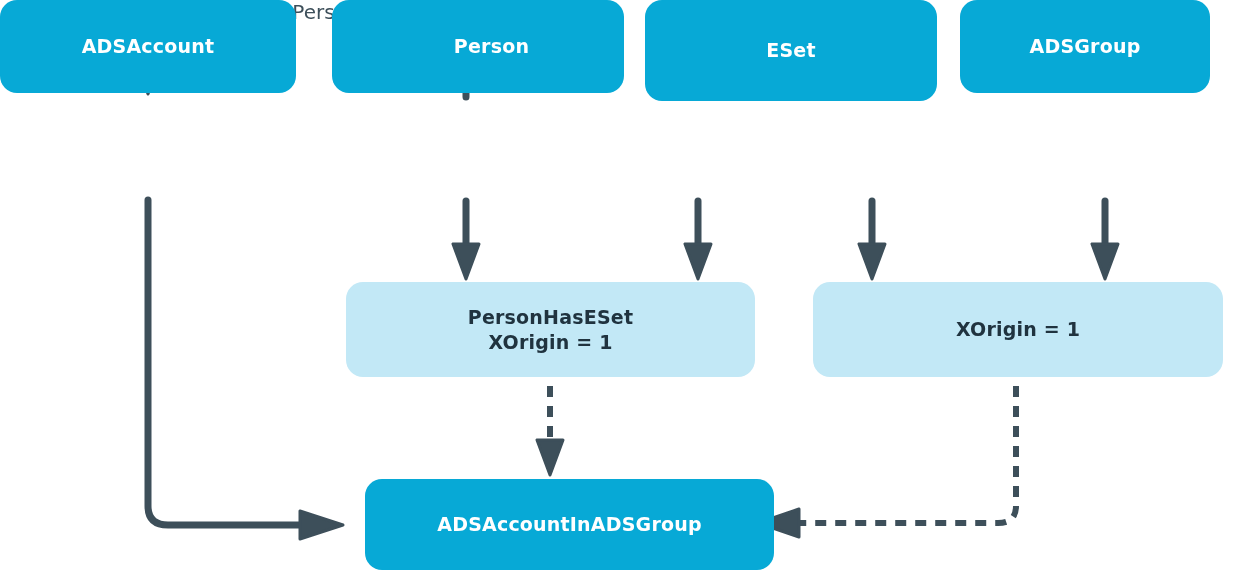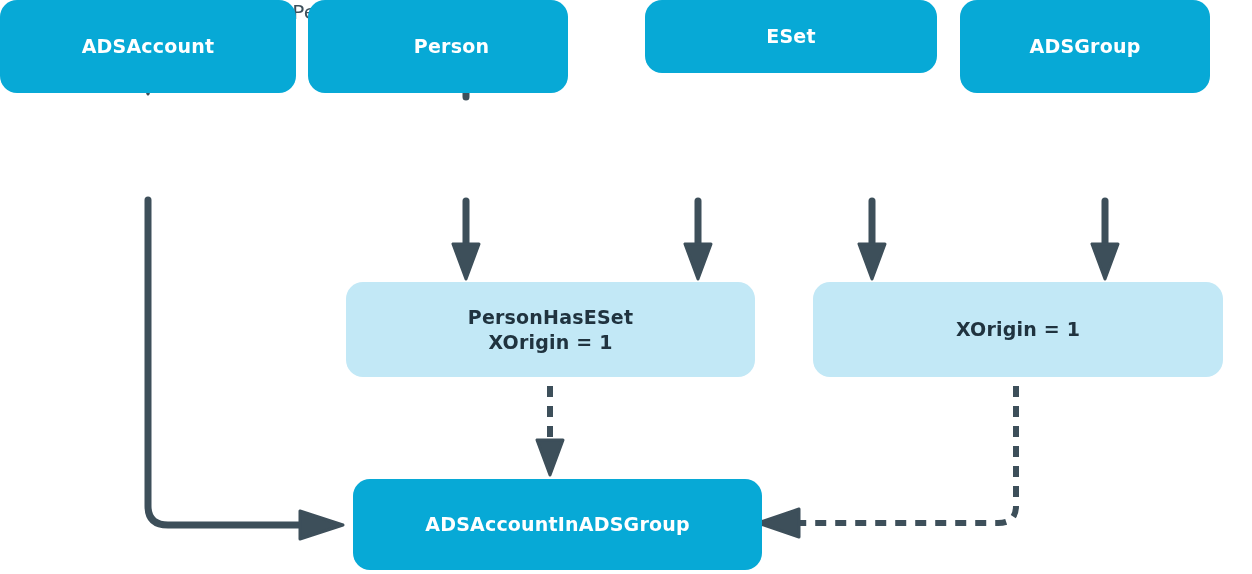--- a/index.html
+++ b/index.html
@@ -30,28 +30,28 @@
     text-align:center;
     font-weight:bold;
     font-size:19px;
     line-height:25px;
     letter-spacing:0.2px;
   }
   .node--primary{background:var(--node-primary);color:var(--node-text-light);}
   .node--light{background:var(--node-light);color:var(--node-text-dark);}
   
   .n-adsaccount{left:0;top:98;width:296px;height:93px;}
-  .n-person{left:308px;top:98;width:260px;height:93px;padding-left:27px;}
-  .n-eset{left:645px;top:98;width:292px;height:73px;}
+  .n-person{left:332px;top:98;width:292px;height:93px;padding-left:27px;}
+  .n-eset{left:645px;top:98;width:292px;height:101px;}
   .n-adsgroup{left:960px;top:98;width:250px;height:93px;}
   
   .n-personhaseset{left:346px;top:282px;width:409px;height:95px;text-align:center;}
   .n-esethasentitlement{left:813px;top:282px;width:410px;height:95px;}
   
-  .n-adsaccountinadsgroup{left:353px;top:479px;width:409px;height:91px;}
+  .n-adsaccountinadsgroup{left:365px;top:479px;width:409px;height:91px;}
   
   .edge-label{
     position:absolute;
     left:230px;top:0;width:146px;height:25px;
     line-height:25px;
     text-align:center;
     font-size:20px;
     color:var(--connector);
     white-space:nowrap;
   }

